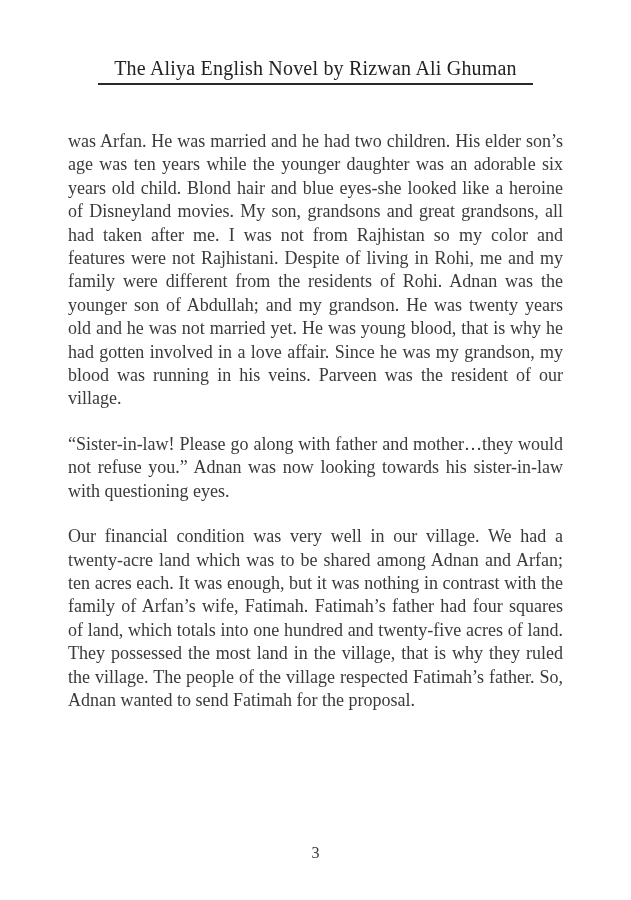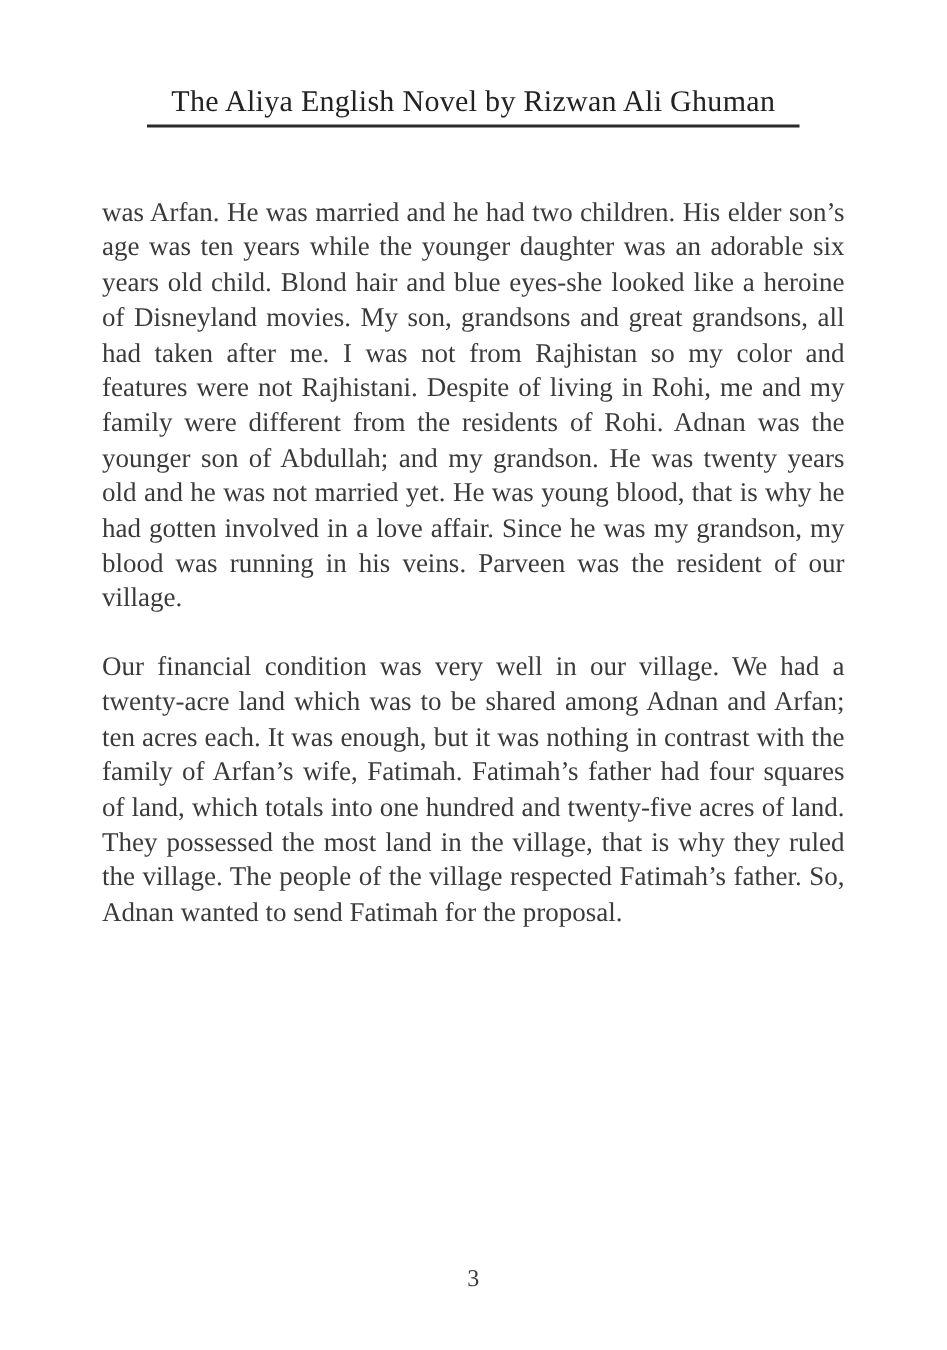--- a/index.html
+++ b/index.html
@@ -62,20 +62,21 @@
 <body>
 
 <div class="page">
 
   <div class="header">
     <span class="title">The Aliya English Novel by Rizwan Ali Ghuman</span>
   </div>
 
   <div class="body-text">
     <p>was Arfan. He was married and he had two children. His elder son’s age was ten years while the younger daughter was an adorable six years old child. Blond hair and blue eyes-she looked like a heroine of Disneyland movies. My son, grandsons and great grandsons, all had taken after me. I was not from Rajhistan so my color and features were not Rajhistani. Despite of living in Rohi, me and my family were different from the residents of Rohi. Adnan was the younger son of Abdullah; and my grandson. He was twenty years old and he was not married yet. He was young blood, that is why he had gotten involved in a love affair. Since he was my grandson, my blood was running in his veins. Parveen was the resident of our village.</p>
+    <p>“Sister-in-law! Please go along with father and mother…they would not refuse you.” Adnan was now looking towards his sister-in-law with questioning eyes.</p>
     <p>Our financial condition was very well in our village. We had a twenty-acre land which was to be shared among Adnan and Arfan; ten acres each. It was enough, but it was nothing in contrast with the family of Arfan’s wife, Fatimah. Fatimah’s father had four squares of land, which totals into one hundred and twenty-five acres of land. They possessed the most land in the village, that is why they ruled the village. The people of the village respected Fatimah’s father. So, Adnan wanted to send Fatimah for the proposal.</p>
   </div>
 
   <div class="footer">
     <span class="page-number">3</span>
   </div>
 
 </div>
 
 </body></html>

